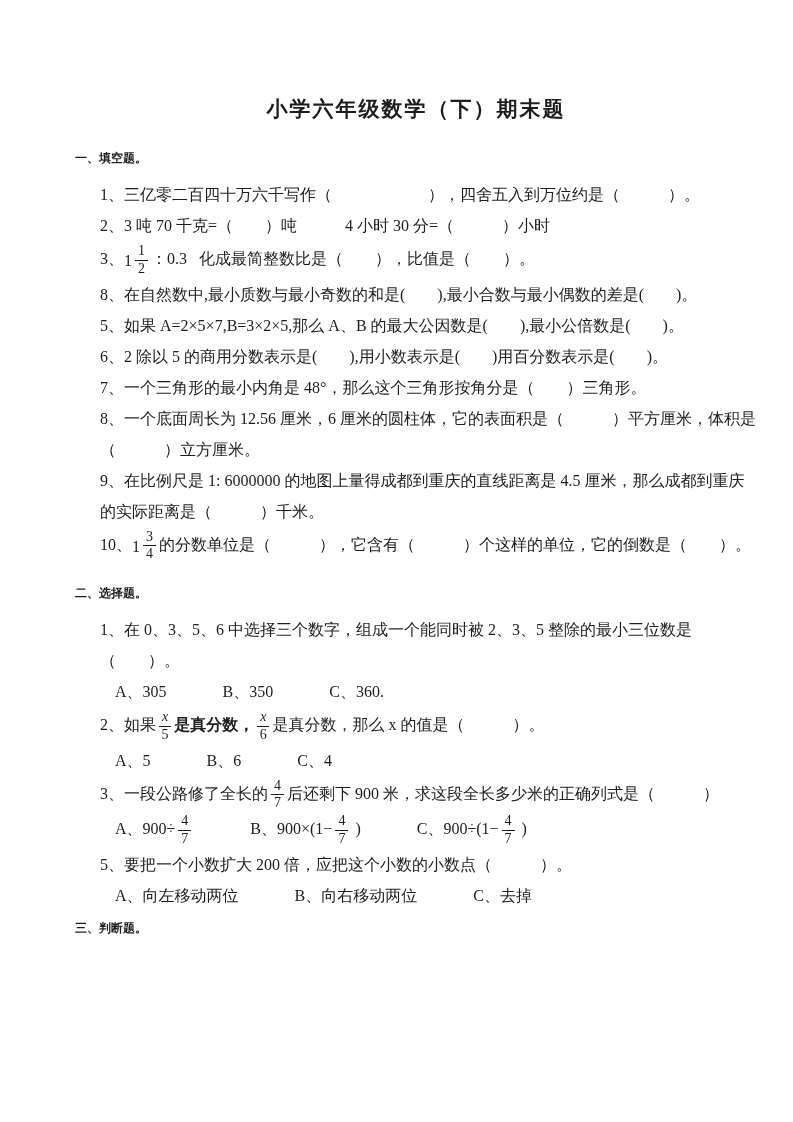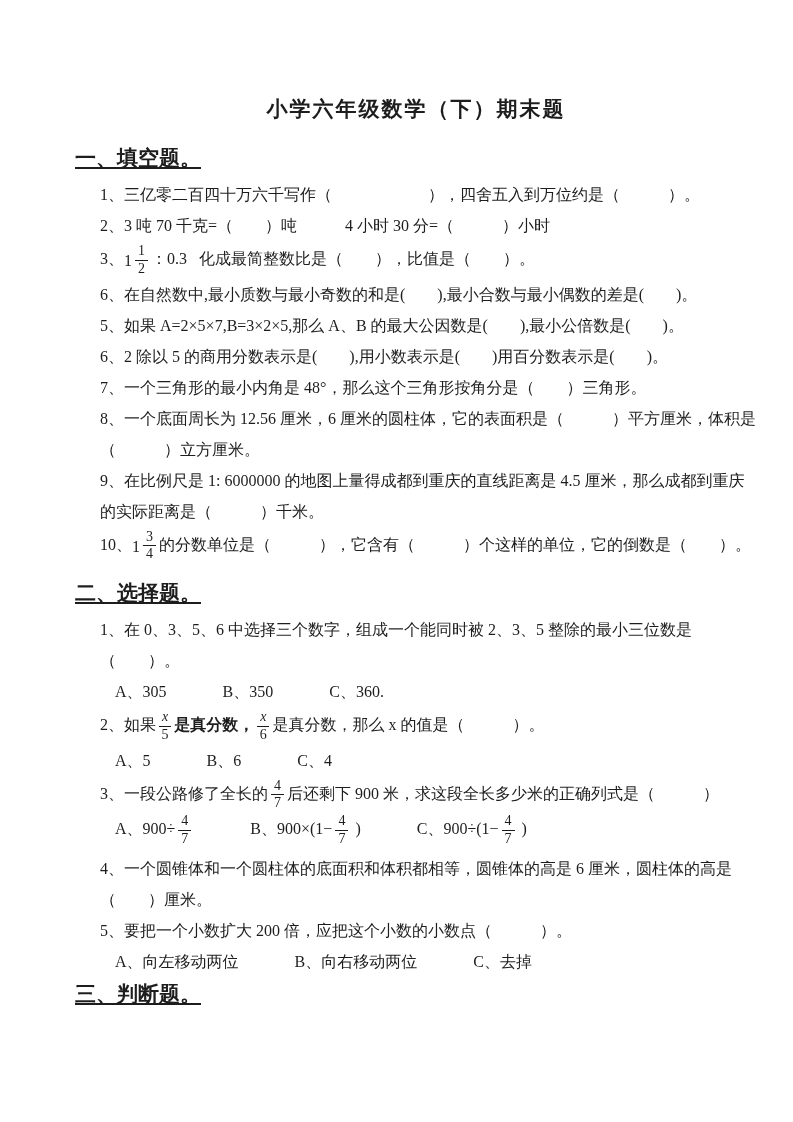--- a/index.html
+++ b/index.html
@@ -19,24 +19,23 @@
   }
   .title {
     margin: 0 0 20px 0;
     text-align: center;
     font-size: 21px;
     font-weight: bold;
     letter-spacing: 2px;
   }
   .sec {
     margin: 0 0 6px 0;
-    font-size: 21px;
+    font-size: 12px;
     font-weight: bold;
     line-height: 30px;
-    text-decoration: underline;
   }
   .sec2 { margin-top: 16px; }
   .sec3 { margin-top: 0; }
   .q {
     margin: 0 0 0 25px;
     line-height: 31px;
   }
   .qfrac { margin-top: 2px; margin-bottom: 2px; }
   .opts {
     margin: 0 0 2px 40px;
@@ -71,40 +70,39 @@
 
   <h1 class="title">小学六年级数学（下）期末题</h1>
 
   <h2 class="sec">一、填空题。</h2>
 
   <p class="q">1、三亿零二百四十万六千写作（　　　　　　），四舍五入到万位约是（　　　）。</p>
   <p class="q">2、3 吨 70 千克=（　　）吨　　　4 小时 30 分=（　　　）小时</p>
 
   <p class="q qfrac"><span>3、</span><span class="mixed"><span class="whole">1</span><span class="frac"><span class="num">1</span><span class="den">2</span></span></span><span>：0.3</span><span class="after-formula">化成最简整数比是（　　），比值是（　　）。</span></p>
 
-  <p class="q">6、在自然数中,最小质数与最小奇数的和是(　　),最小合数与最小偶数的差是(　　)。</p>
+  <p class="q">8、在自然数中,最小质数与最小奇数的和是(　　),最小合数与最小偶数的差是(　　)。</p>
   <p class="q">5、如果 A=2×5×7,B=3×2×5,那么 A、B 的最大公因数是(　　),最小公倍数是(　　)。</p>
   <p class="q">6、2 除以 5 的商用分数表示是(　　),用小数表示是(　　)用百分数表示是(　　)。</p>
   <p class="q">7、一个三角形的最小内角是 48°，那么这个三角形按角分是（　　）三角形。</p>
   <p class="q">8、一个底面周长为 12.56 厘米，6 厘米的圆柱体，它的表面积是（　　　）平方厘米，体积是（　　　）立方厘米。</p>
   <p class="q">9、在比例尺是 1: 6000000 的地图上量得成都到重庆的直线距离是 4.5 厘米，那么成都到重庆的实际距离是（　　　）千米。</p>
 
   <p class="q qfrac"><span>10、</span><span class="mixed"><span class="whole">1</span><span class="frac"><span class="num">3</span><span class="den">4</span></span></span><span>的分数单位是（　　　），它含有（　　　）个这样的单位，它的倒数是（　　）。</span></p>
 
   <h2 class="sec sec2">二、选择题。</h2>
 
   <p class="q">1、在 0、3、5、6 中选择三个数字，组成一个能同时被 2、3、5 整除的最小三位数是（　　）。</p>
   <p class="opts"><span class="opt">A、305</span><span class="opt">B、350</span><span class="opt">C、360.</span></p>
 
   <p class="q qfrac"><span>2、如果</span><span class="frac"><span class="num it">x</span><span class="den">5</span></span><span class="b">是真分数，</span><span class="frac"><span class="num it">x</span><span class="den">6</span></span><span>是真分数，那么 x 的值是（　　　）。</span></p>
   <p class="opts"><span class="opt">A、5</span><span class="opt">B、6</span><span class="opt">C、4</span></p>
 
   <p class="q qfrac"><span>3、一段公路修了全长的</span><span class="frac"><span class="num">4</span><span class="den">7</span></span><span>后还剩下 900 米，求这段全长多少米的正确列式是（　　　）</span></p>
   <p class="opts"><span class="opt"><span>A、900÷</span><span class="frac"><span class="num">4</span><span class="den">7</span></span><span></span></span><span class="opt"><span>B、900×(1−</span><span class="frac"><span class="num">4</span><span class="den">7</span></span><span> )</span></span><span class="opt"><span>C、900÷(1−</span><span class="frac"><span class="num">4</span><span class="den">7</span></span><span> )</span></span></p>
 
-  <p class="q" style="margin-top:6px;">4、一个圆锥体和一个圆柱体的底面积和体积都相等，圆锥体的高是 6 厘米，圆柱体的高是（　　）厘米。</p>
 
   <p class="q">5、要把一个小数扩大 200 倍，应把这个小数的小数点（　　　）。</p>
   <p class="opts"><span class="opt">A、向左移动两位</span><span class="opt">B、向右移动两位</span><span class="opt">C、去掉</span></p>
 
   <h2 class="sec sec3">三、判断题。</h2>
 
 </div>
 
 </body></html>

